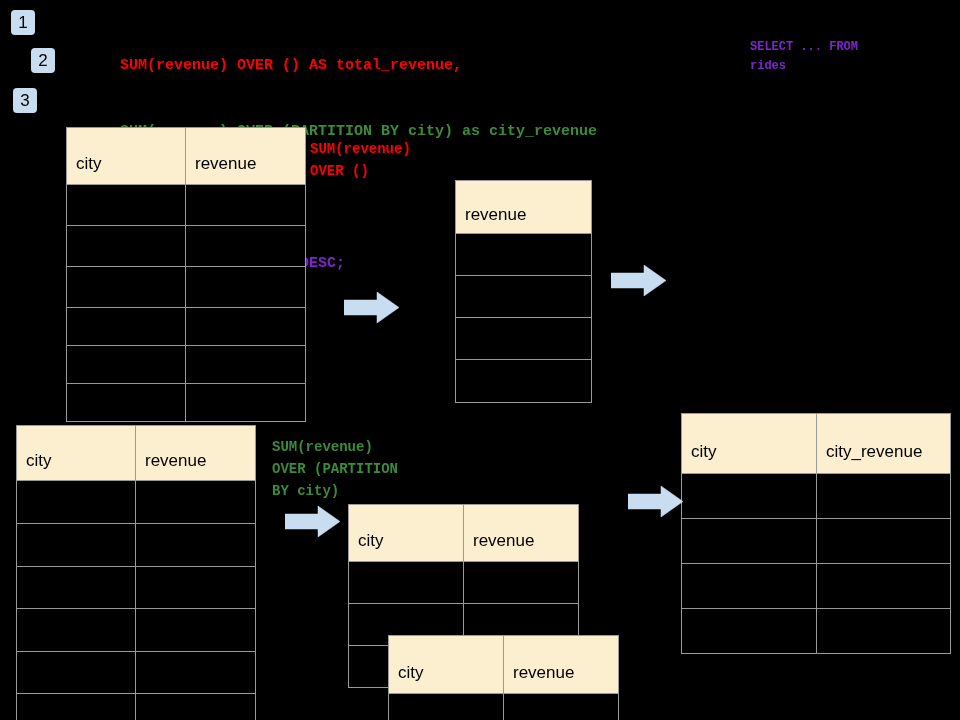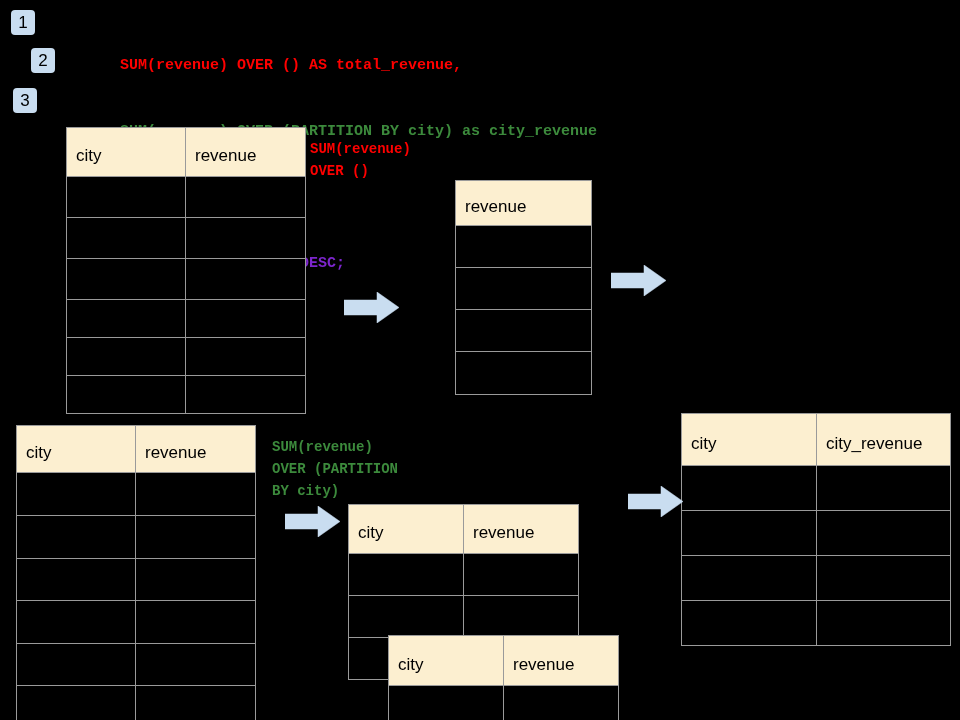--- a/index.html
+++ b/index.html
@@ -82,21 +82,21 @@
     padding: 0;
   }
   .tbl th {
     border: 1px solid #9A9A9A;
     background: #FCEFD0;
     color: #000000;
     font-family: "Liberation Sans", sans-serif;
     font-size: 17px;
     font-weight: normal;
     text-align: left;
-    padding: 8px 0 0 9px;
+    padding: 16px 0 0 9px;
   }
 
   
   .arrow {
     position: absolute;
     width: 55px;
     height: 31px;
   }
 </style>
 </head>
@@ -108,20 +108,22 @@
   <div class="badge" style="left:31px; top:48px;">2</div>
   <div class="badge" style="left:13px; top:88px;">3</div>
 
   <div class="code-block" style="left:84px; top:11px;">
     <div class="code-line c-red">    SUM(revenue) OVER () AS total_revenue,</div>
     <div class="code-line c-green">    SUM(revenue) OVER (PARTITION BY city) as city_revenue</div>
     <div class="code-line c-purple">  FROM rides</div>
     <div class="code-line c-purple">  ORDER by city_revenue DESC;</div>
   </div>
 
+  <div class="side-note" style="left:750px; top:38px;">SELECT ... FROM
+rides</div>
 
   <div class="anno red" style="left:310px; top:138px;">SUM(revenue)
 OVER ()</div>
 
   <div class="anno green" style="left:272px; top:436px;">SUM(revenue)
 OVER (PARTITION
 BY city)</div>
 
   <table class="tbl" style="left:66px; top:127px; width:239px;">
     <colgroup>

